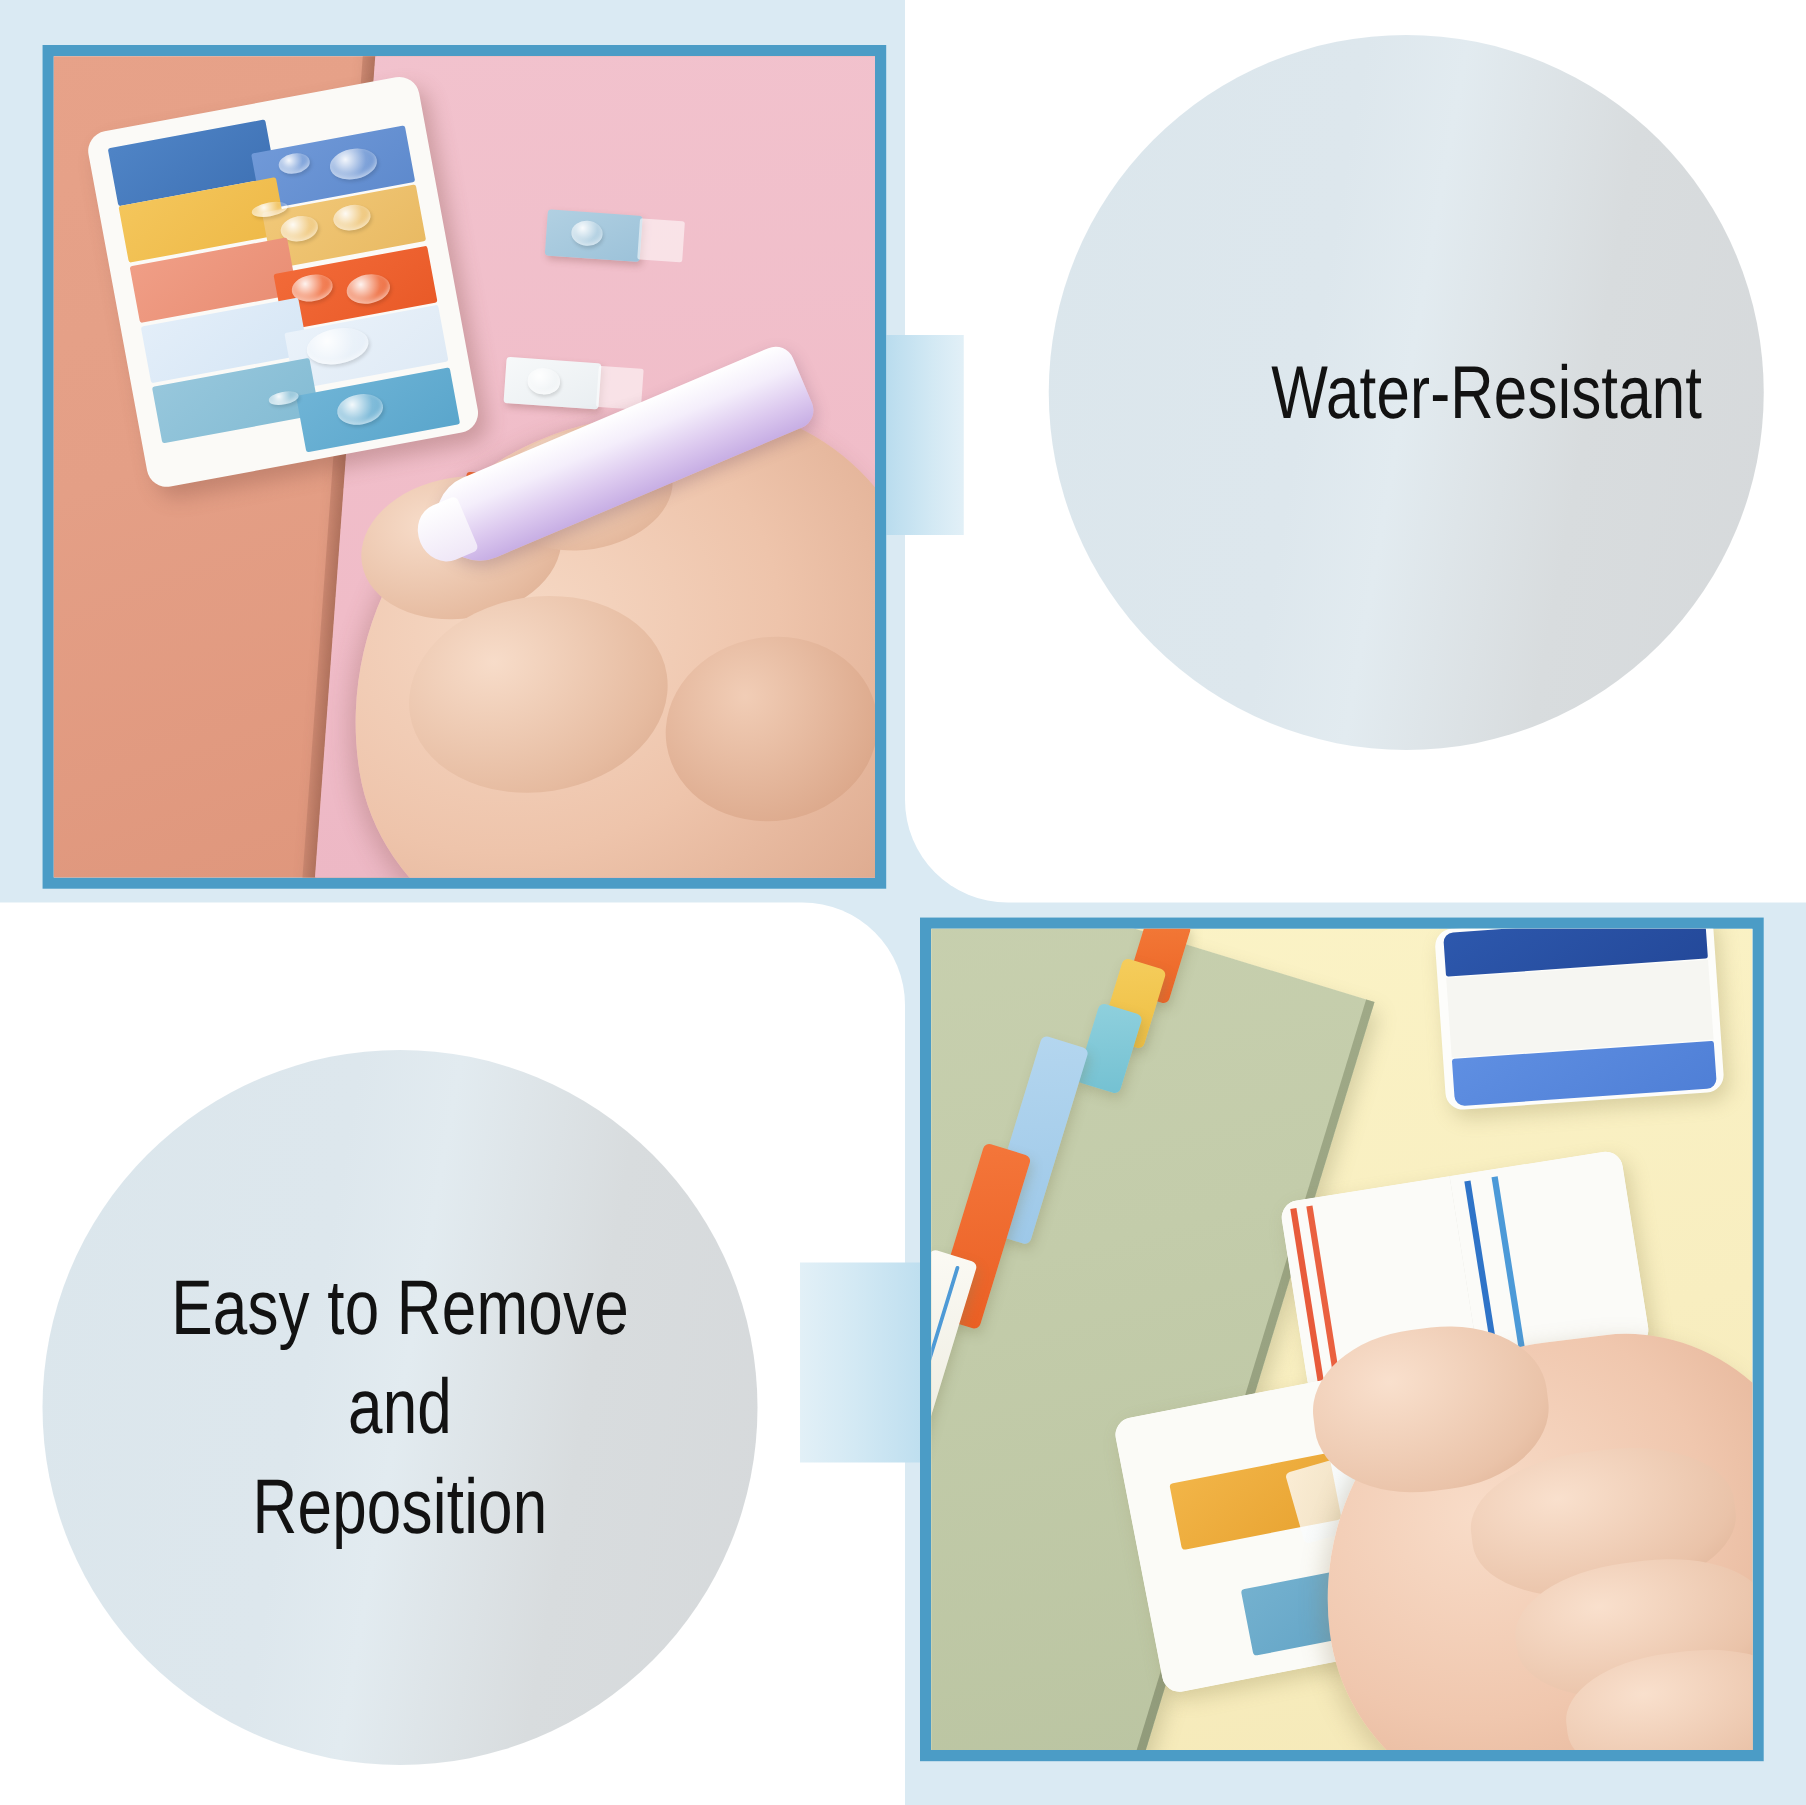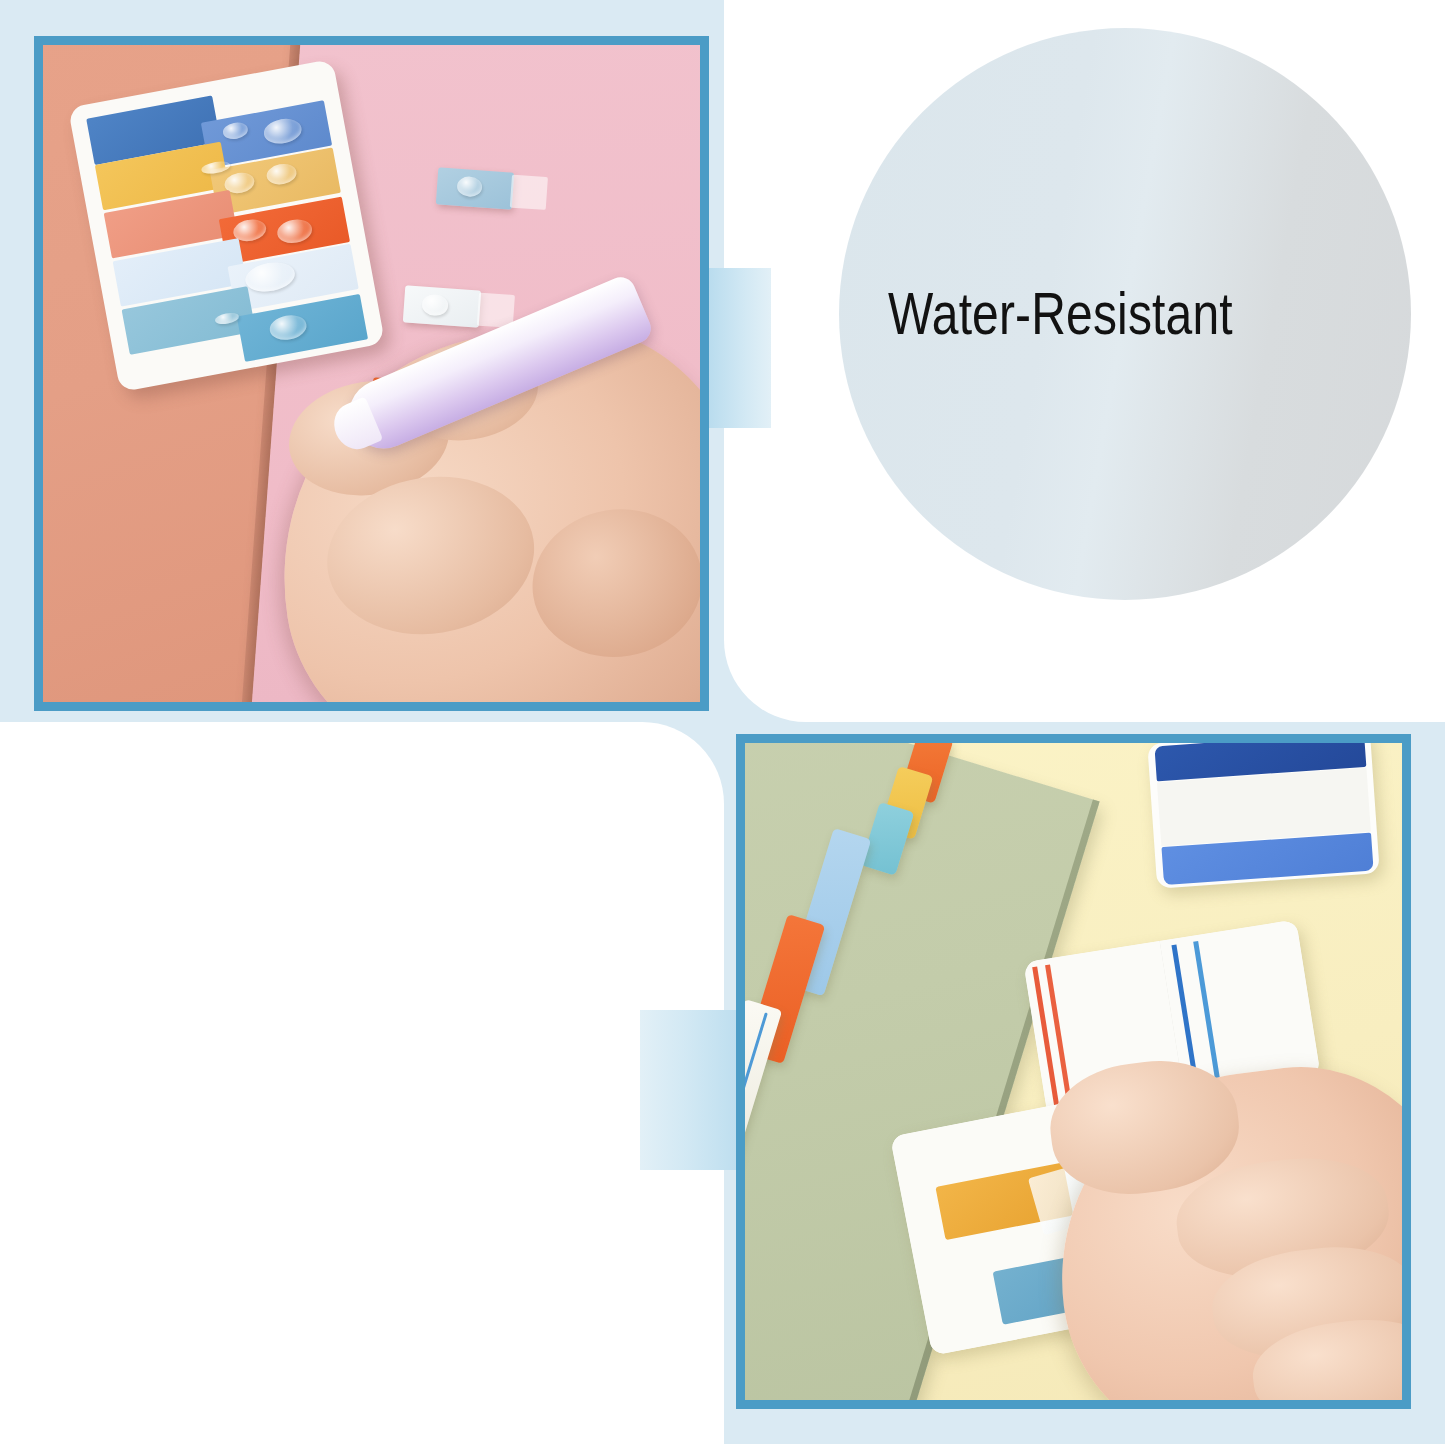--- a/index.html
+++ b/index.html
@@ -34,21 +34,21 @@
   
   .connector{position:absolute;background:linear-gradient(90deg,#b9dcee 0%,#d3e9f4 60%,#e2f0f7 100%);}
   #conn-top{ left:709px; top:268px; width:62px; height:160px; }
   #conn-bottom{ left:640px; top:1010px; width:110px; height:160px;
                 background:linear-gradient(270deg,#b9dcee 0%,#d3e9f4 60%,#e2f0f7 100%); }
 
   
   .feature-circle{
     position:absolute;border-radius:50%;
     background:linear-gradient(100deg,#dbe6ec 0%,#dde7ed 38%,#e2ebf0 50%,#d8dcde 72%,#d6d9db 100%);
-    display:flex;align-items:center;justify-content:flex-start;
+    display:flex;align-items:center;justify-content:flex-end;
     text-align:center;
   }
   #circle-tr{ left:839px; top:28px; width:572px; height:572px; }
   #circle-bl{ left:34px;  top:840px;width:572px; height:572px; }
 
   .feature-text{
     color:#121212;
     font-family:"Liberation Sans","DejaVu Sans",sans-serif;
     font-weight:400;
     font-size:60px;
@@ -236,20 +236,24 @@
         <div class="p1-knuckle" style="left:52%;top:44%;width:36%;height:34%;background:radial-gradient(ellipse at 40% 30%,#f1cdb6,#ddaa8d 75%,#cf9a7c);"></div>
       </div>
       <div class="p1-pen"></div>
     </div>
   </div>
 
   <div class="feature-circle" id="circle-tr">
     <div class="feature-text">Water-Resistant</div>
   </div>
 
+  <div class="feature-circle" id="circle-bl">
+    <div class="feature-text">Easy to Remove and
+Reposition</div>
+  </div>
 
   <div class="photo-frame" id="photo-br">
     <div class="p2">
       <div class="p2-folder"></div>
 
       <div class="p2-edge-tab" style="left:26.5%;top:-2%;width:5.5%;height:10%;background:linear-gradient(160deg,#f37b39,#ec6325);"></div>
       <div class="p2-edge-tab" style="left:23.5%;top:3.5%;width:5.5%;height:10%;background:linear-gradient(160deg,#f5cd5c,#eebe42);"></div>
       <div class="p2-edge-tab" style="left:20.5%;top:9%;width:5.5%;height:10%;background:linear-gradient(160deg,#8fd0dd,#74c1d2);"></div>
       <div class="p2-edge-tab" style="left:13.5%;top:13%;width:6%;height:25%;background:linear-gradient(160deg,#b4d6ef,#9dc8e8);"></div>
       <div class="p2-edge-tab" style="left:6.5%;top:26%;width:6%;height:22%;background:linear-gradient(160deg,#f4763a,#ea5f24);"></div>

